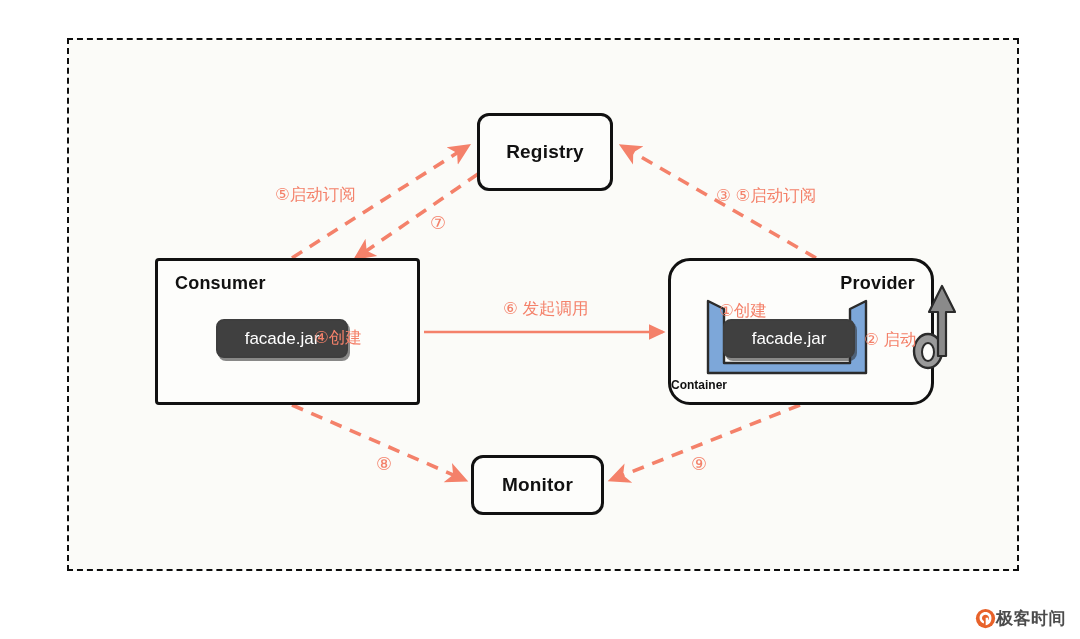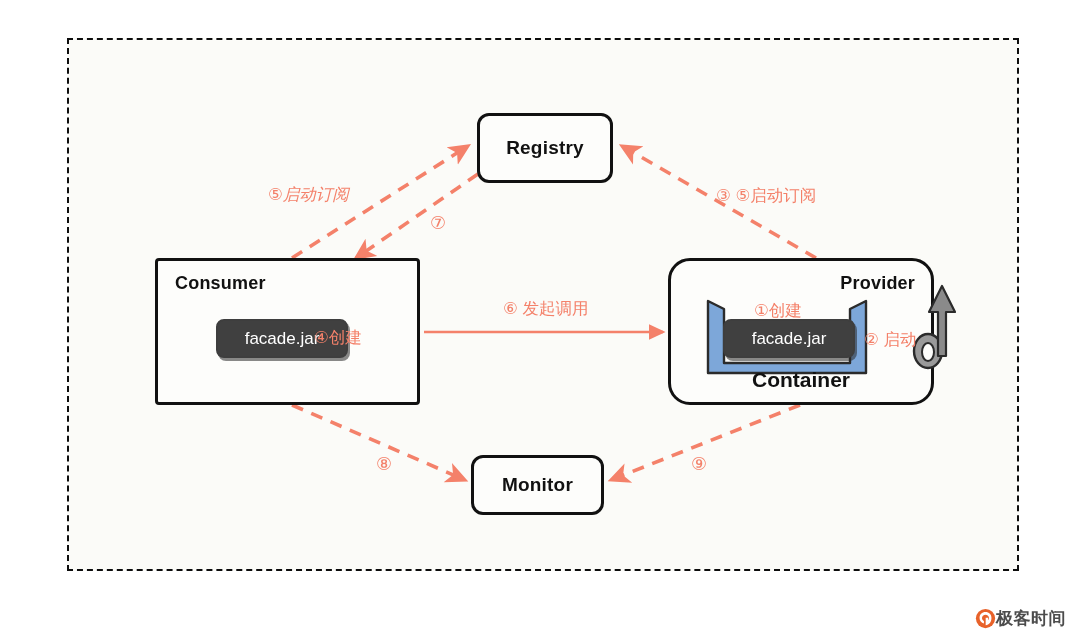--- a/index.html
+++ b/index.html
@@ -46,21 +46,21 @@
   }
   .node-label {
     position: absolute;
     font-weight: bold;
     color: #111111;
     white-space: nowrap;
     letter-spacing: .2px;
   }
   #registry-box {
     left: 477px; top: 113px;
-    width: 136px; height: 70px;
+    width: 136px; height: 78px;
     border-radius: 12px;
   }
   #registry-label {
     left: 0; top: 0; right: 0; bottom: 0;
     display: flex; align-items: center; justify-content: center;
     font-size: 19px;
   }
   #monitor-box {
     left: 471px; top: 455px;
     width: 133px; height: 60px;
@@ -114,46 +114,45 @@
   
   #container-bracket {
     position: absolute;
     left: 33px; top: 38px;
     width: 166px; height: 82px;
   }
   #container-label {
     position: absolute;
     left: 0; right: 0;
     bottom: 10px;
-    text-align: center;
-    font-size: 21px;
+    font-size: 12px;
     font-weight: bold;
     color: #111111;
   }
   
   #power-glyph {
     position: absolute;
     left: 912px; top: 278px;
     width: 44px; height: 105px;
   }
   
   .anno {
     position: absolute;
     color: #f4816a;
     font-size: 16.5px;
     white-space: nowrap;
     font-family: "Liberation Sans", "DejaVu Sans", sans-serif;
   }
   .anno.num-only { font-size: 18px; }
-  #anno-5  { left: 268px; top: 184px; font-style: italic; }
+  #anno-5  { left: 275px; top: 184px; }
   #anno-7  { left: 430px; top: 212px; }
   #anno-3  { left: 716px; top: 185px; }
   #anno-6  { left: 503px; top: 298px; }
   #anno-4  { left: 314px; top: 327px; }
-  #anno-1  { left: 754px; top: 300px; text-align: center; }
+  #anno-1  { left: 719px; top: 300px; text-align: center; }
   #anno-2  { left: 864px; top: 329px; }
   #anno-8  { left: 376px; top: 453px; }
   #anno-9  { left: 691px; top: 453px; }
   
   #watermark {
     position: absolute;
     right: 14px; bottom: 9px;
     display: flex;
     align-items: center;
     gap: 0;

